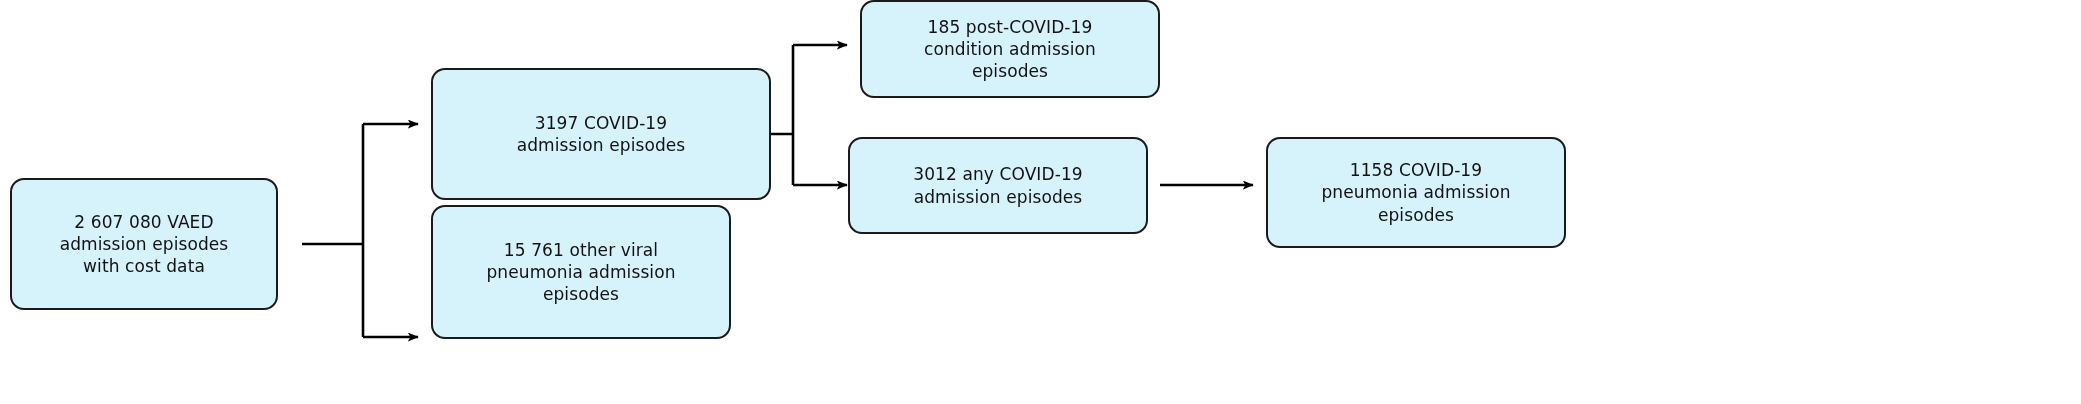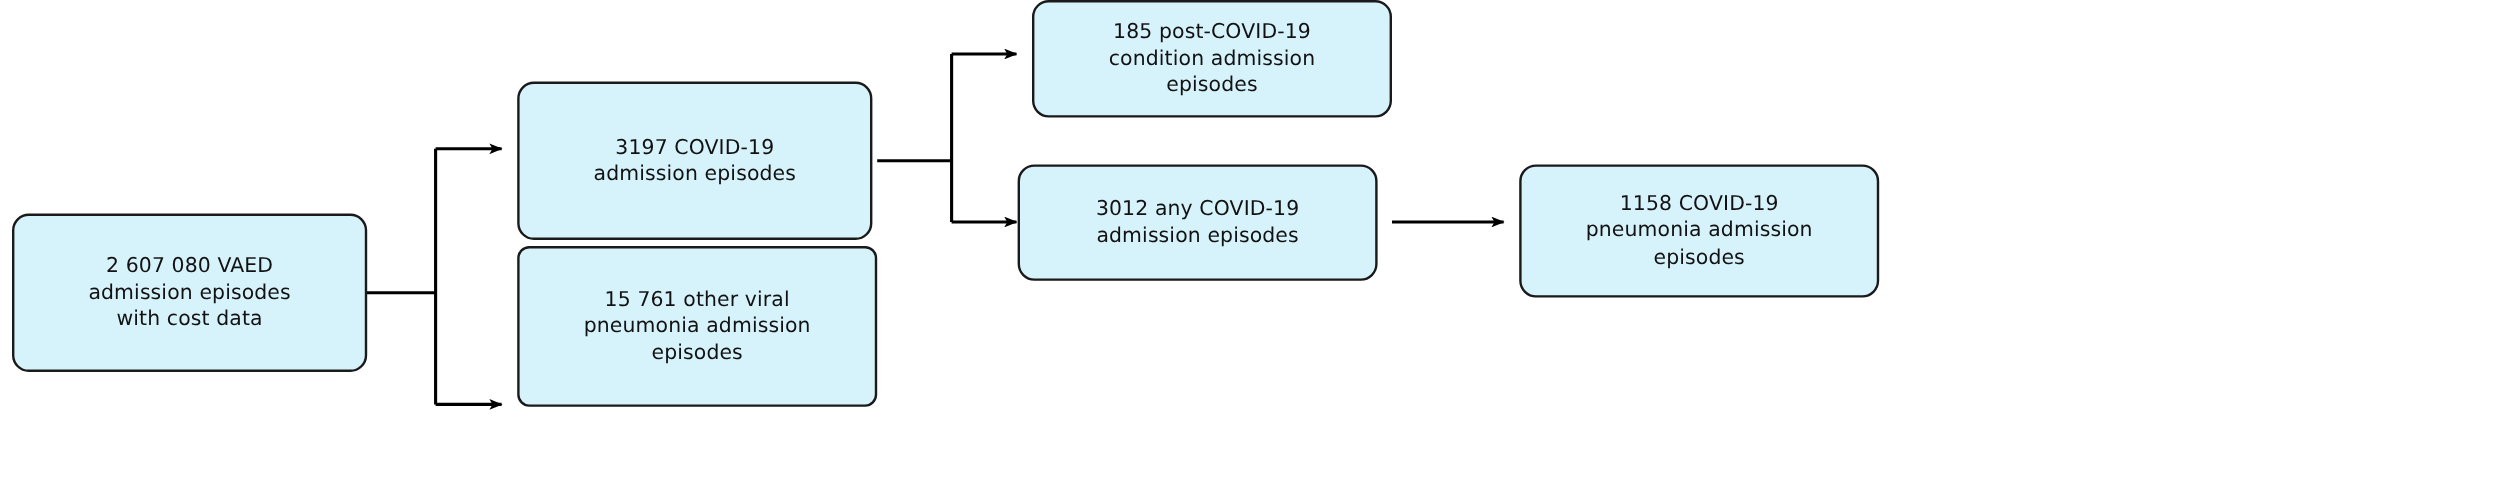--- a/index.html
+++ b/index.html
@@ -44,23 +44,23 @@
     box-sizing: border-box;
     font-family: "DejaVu Sans", sans-serif;
     font-size: 17px;
     line-height: 1.30;
     color: #121212;
     letter-spacing: 0.1px;
     white-space: pre-line;
   }
 
   
-  #node-source      { left: 10px;   top: 178px; width: 296px; height: 132px; }
-  #node-covid       { left: 431px;  top: 68px;  width: 296px; height: 132px; }
-  #node-otherviral  { left: 431px;  top: 205px; width: 300px; height: 134px; border-radius: 10px; }
+  #node-source      { left: 10px;   top: 178px; width: 268px; height: 132px; }
+  #node-covid       { left: 431px;  top: 68px;  width: 340px; height: 132px; }
+  #node-otherviral  { left: 431px;  top: 205px; width: 300px; height: 134px; }
   #node-postcovid   { left: 860px;  top: 0px;   width: 300px; height: 98px; }
   #node-anycovid    { left: 848px;  top: 137px; width: 300px; height: 97px; }
   #node-pneumonia   { left: 1266px; top: 137px; width: 300px; height: 111px; }
 </style>
 </head>
 <body>
 
 <div id="diagram-root" style="background: rgb(255, 255, 255);">
 
   <svg id="connector-layer" viewBox="0 0 2081 404" width="2081" height="404" xmlns="http://www.w3.org/2000/svg">

